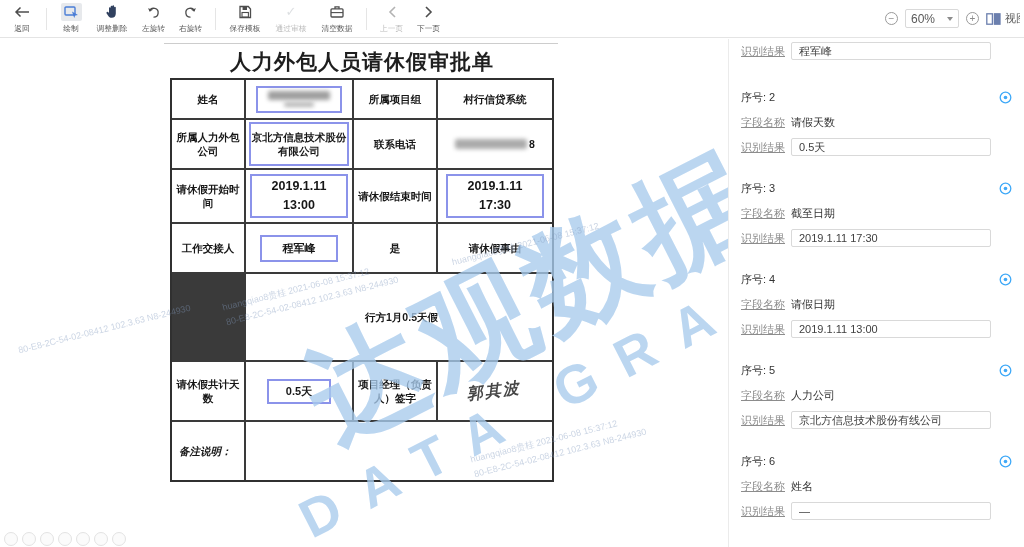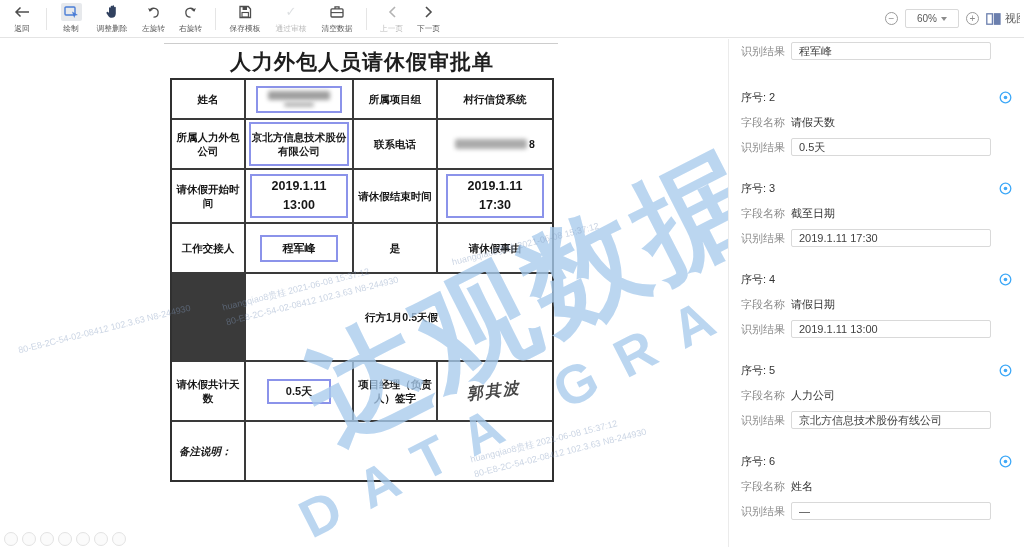--- a/index.html
+++ b/index.html
@@ -14,22 +14,22 @@
   .tb-ico { height:18px; min-width:18px; display:flex; align-items:center; justify-content:center;
     font-size:13px; color:#4d4d4d; }
   .tb-ico.sel { background:#e7e9ec; border-radius:2px; padding:1px 3px; }
   .tb-label { font-size:9px; color:#595959; margin-top:1px; white-space:nowrap; transform:scale(.86); }
   .tb-item.disabled { opacity:.42; cursor:default; }
   .tb-sep { width:1px; height:22px; background:#e5e5e5; margin:0 6px; }
   .tb-right { margin-left:auto; display:flex; align-items:center; gap:7px; }
   .zoom-circle { width:13px; height:13px; border-radius:50%; border:1px solid #9a9a9a;
     color:#8c8c8c; font-size:10px; line-height:11px; text-align:center; cursor:pointer; }
   .zoom-box { border:1px solid #d9d9d9; border-radius:2px; height:19px; width:54px;
-    display:flex; align-items:center; justify-content:center; padding:0 5px; gap:4px;
-    font-size:10px; color:#595959; cursor:pointer; }
+    display:flex; align-items:center; justify-content:space-between; padding:0 5px; gap:4px;
+    font-size:12px; color:#595959; cursor:pointer; }
   .caret { width:0; height:0; border-left:3.5px solid transparent; border-right:3.5px solid transparent;
     border-top:4px solid #8c8c8c; }
   .view-group { display:flex; align-items:center; gap:4px; color:#595959; font-size:11px; }
   .view-label { width:15px; overflow:hidden; white-space:nowrap; }
 
   
   .main { position:absolute; top:39px; left:0; width:1024px; height:508px; }
   .canvas { position:absolute; left:0; top:0; width:728px; height:508px; background:#fff; overflow:hidden; }
   .vdiv { position:absolute; left:728px; top:0; width:1px; height:508px; background:#ebebeb; }
 
@@ -74,21 +74,21 @@
 
   
   .results { position:absolute; left:729px; top:0; width:295px; height:508px; background:#fff;
     padding:3px 10px 0 12px; font-size:11px; overflow:hidden; }
   .sec { margin-bottom:24px; }
   .sec-partial { margin-bottom:29px; }
   .sec-head { display:flex; justify-content:space-between; align-items:center; height:16px; margin-bottom:9px;margin-top:20px; }
   .seq { color:#333; font-size:11px; }
   .target { display:flex; align-items:center; cursor:pointer; margin-right:2px; }
   .frow { display:flex; align-items:center; margin-bottom:8px; height:16px; }
-  .flabel { width:50px; flex:none; color:#8c8c8c; }
+  .flabel { width:50px; flex:none; color:#8c8c8c;text-decoration:underline; }
   .fval { color:#333; }
   .rrow { display:flex; align-items:center; }
   .res-input { width:200px; height:18px; border:1px solid #d9d9d9; border-radius:2px;
     padding:0 7px; font-size:11px; color:#404040; outline:none;
     font-family:"Liberation Sans","DejaVu Sans",sans-serif; background:#fff; }
 </style>
 </head>
 <body>
 
 <div class="toolbar">

